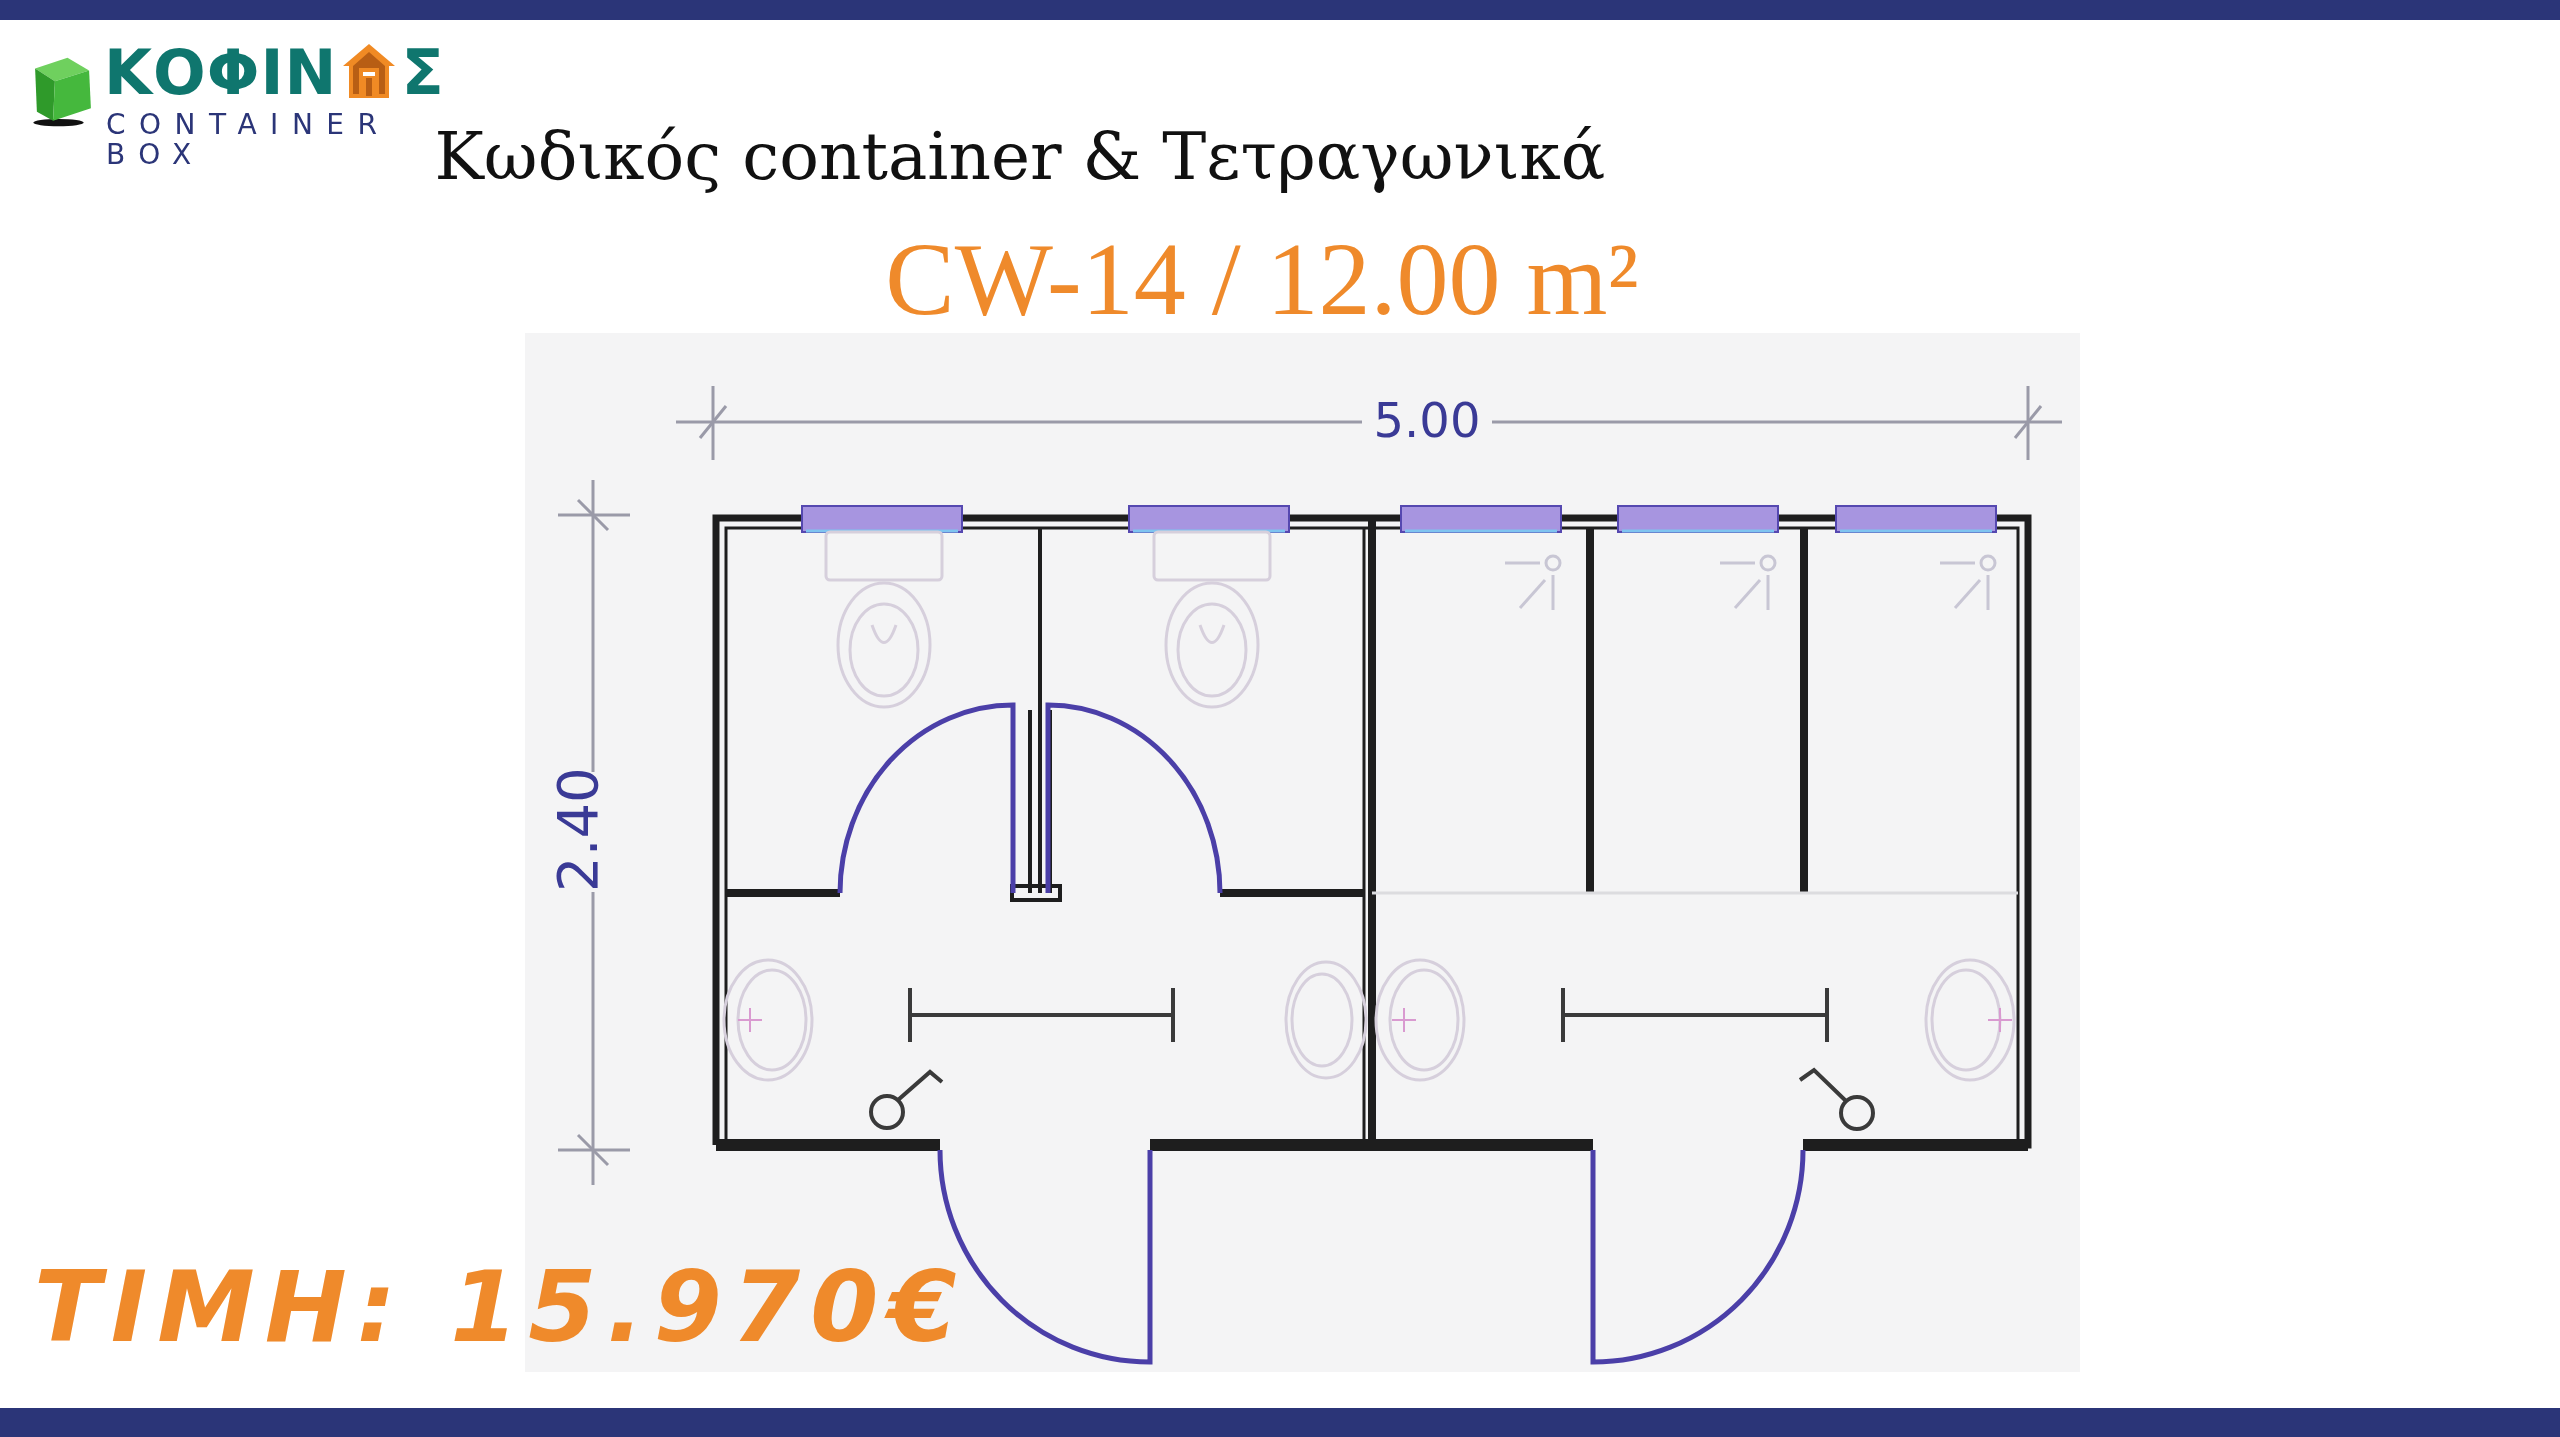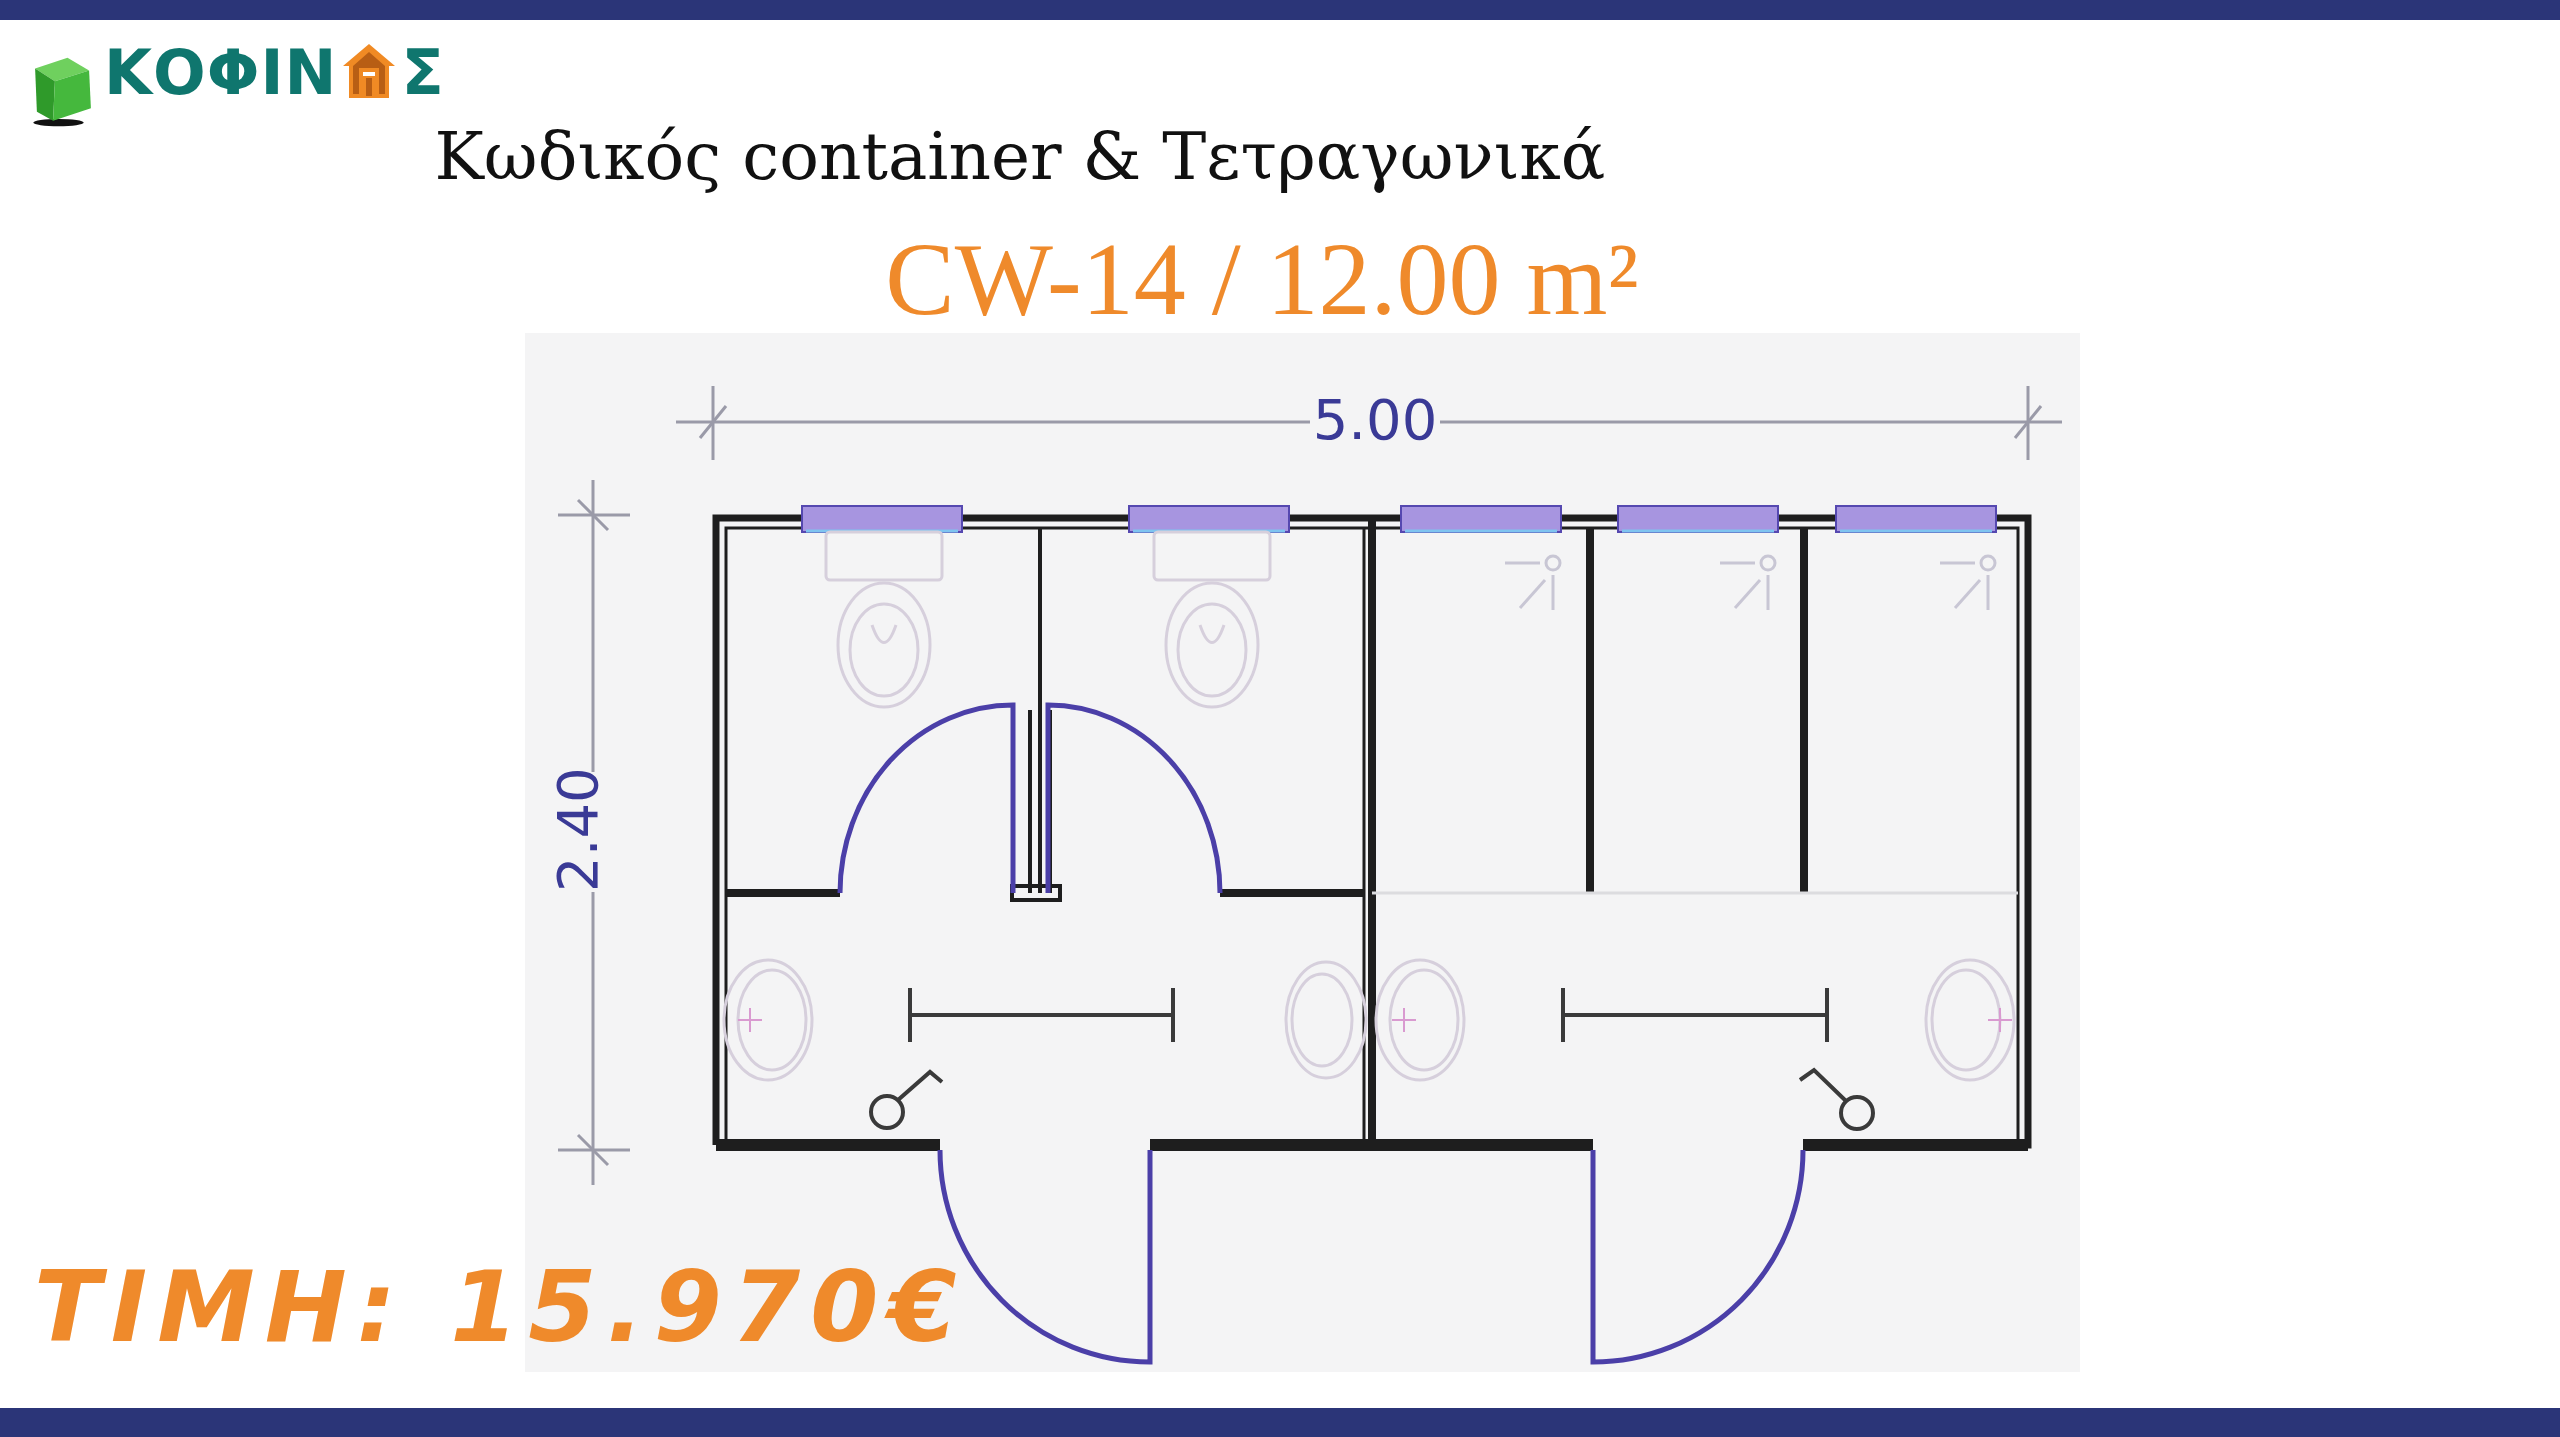--- a/index.html
+++ b/index.html
@@ -14,21 +14,21 @@
   .logo-sub { position:absolute; left:86px; top:74px; font-family:"DejaVu Sans", sans-serif; font-size:28px; line-height:30px; color:#2b3578; letter-spacing:13.5px; }
 
   .title { position:absolute; left:0; width:2560px; top:112px; text-align:center; padding-left:0; font-family:"DejaVu Serif", serif; font-size:66px; line-height:90px; color:#111111; }
   .title span { position:relative; left:-260px;margin-top:43px; }
   .code { position:absolute; left:0; width:2560px; top:224px; text-align:center; font-family:"Liberation Serif", serif; font-size:104px; line-height:110px; color:#ef8a2b; }
   .code span { position:relative; left:-18px; }
 
   .plan-bg { position:absolute; left:525px; top:333px; width:1555px; height:1039px; background:#f4f4f5; }
   .plan-svg { position:absolute; left:0; top:0; width:2560px; height:1437px; }
 
-  .dim-h { position:absolute; left:1310px; top:388px; width:130px; text-align:center; font-family:"DejaVu Sans", sans-serif; font-size:56px; line-height:64px; color:#3a3a96; background:#f4f4f5; }
+  .dim-h { position:absolute; left:1362px; top:388px; width:130px; text-align:center; font-family:"DejaVu Sans", sans-serif; font-size:48px; line-height:64px; color:#3a3a96; background:#f4f4f5; }
   .dim-v { position:absolute; left:548px; top:800px; width:120px; height:64px; font-family:"DejaVu Sans", sans-serif; font-size:56px; line-height:64px; color:#3a3a96; text-align:center; transform:translate(-30px,0) rotate(-90deg); transform-origin:50% 50%; background:#f4f4f5; }
 
   .price { position:absolute; left:34px; top:1232px; font-family:"DejaVu Sans", sans-serif; font-style:oblique; font-size:98px; line-height:150px; color:#ef8a2b; letter-spacing:10px; font-weight:bold; }
 </style>
 </head>
 <body>
 
 <div class="bar-top"></div>
 
 <div class="logo">
@@ -39,20 +39,21 @@
     <polygon points="26,28 64,16 66,58 24,72" fill="#45b83d"></polygon>
   </svg>
   <div class="logo-word">
     <span>ΚΟΦΙΝ</span><svg class="logo-house" viewBox="0 0 56 58">
       <polygon points="28,2 54,24 48,24 48,56 34,56 34,30 22,30 22,56 8,56 8,24 2,24" fill="#f08a24"></polygon>
       <polygon points="28,10 44,24 44,52 38,52 38,26 18,26 18,52 12,52 12,24" fill="#b85e14"></polygon>
       <rect x="22" y="34" width="12" height="22" fill="#f08a24"></rect>
       <rect x="25" y="36" width="6" height="18" fill="#b85e14"></rect>
     </svg><span>Σ</span>
   </div>
+  <div class="logo-sub">CONTAINER BOX</div>
 </div>
 
 <div class="title"><span>Κωδικός container &amp; Τετραγωνικά</span></div>
 <div class="code"><span>CW-14 / 12.00 m²</span></div>
 
 <div class="plan-bg"></div>
 
 <svg class="plan-svg" viewBox="0 0 2560 1437">
 
   <g stroke="#9a9aa8" stroke-width="3" fill="none">

